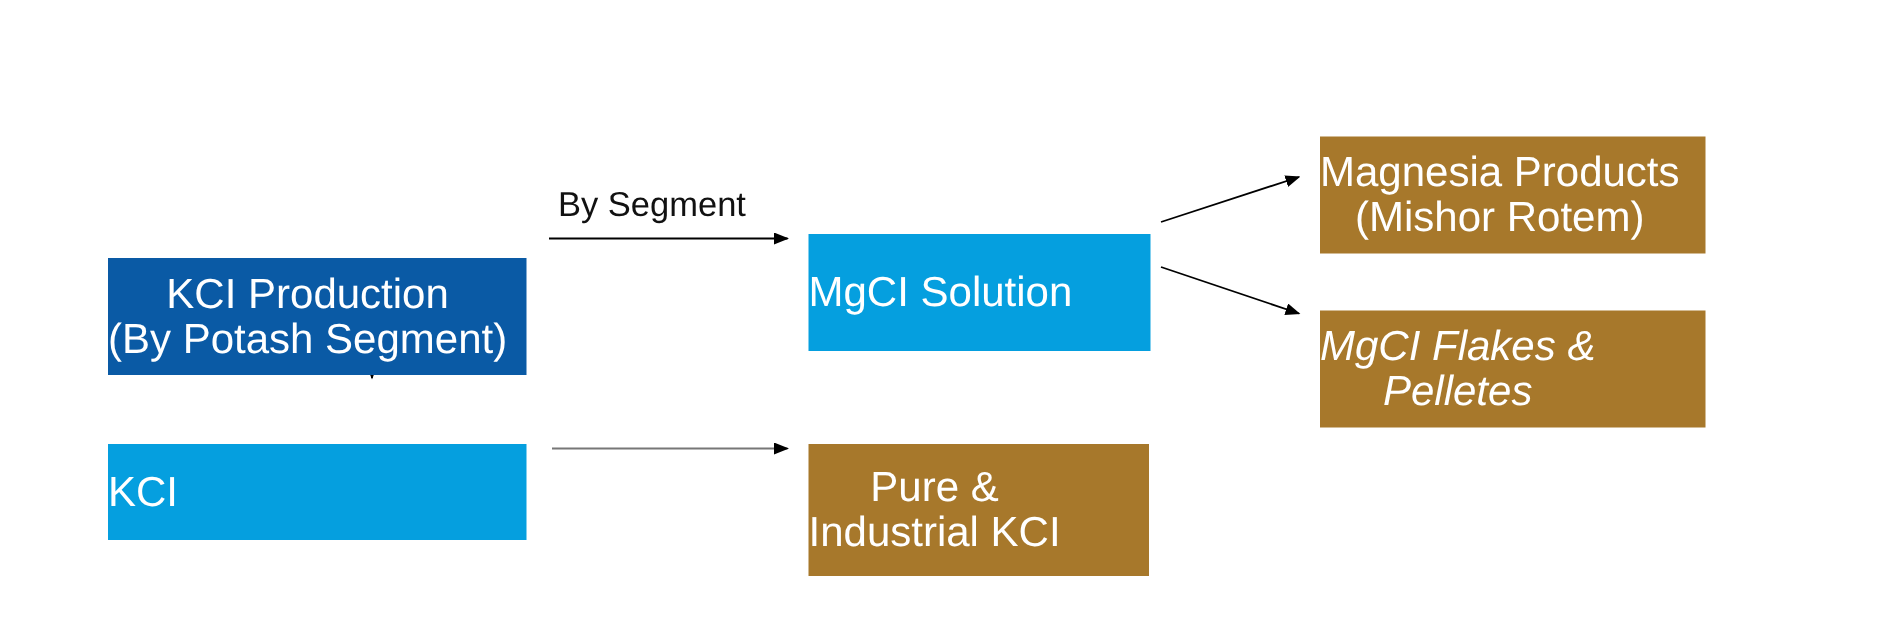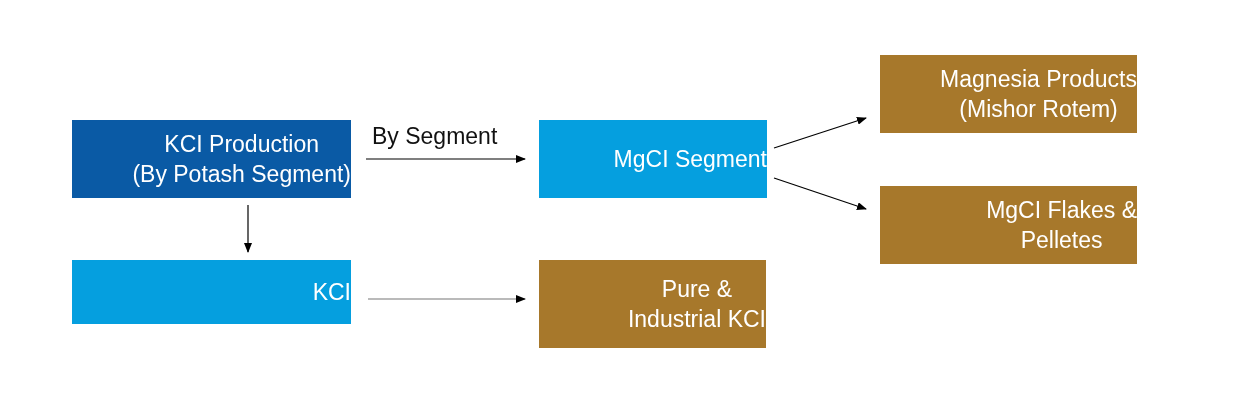--- a/index.html
+++ b/index.html
@@ -1,27 +1,27 @@
 <!DOCTYPE html>
 <html><head>
 <meta charset="utf-8">
 <style>
   html, body { margin:0; padding:0; background:#ffffff; }
   body { width:1256px; height:416px; position:relative; overflow:hidden;
          font-family:"Liberation Sans", sans-serif; }
-  .box { position:absolute; display:flex; align-items:center; justify-content:flex-end;
-         text-align:center; color:#ffffff; font-size:23px; line-height:30px; }
+  .box { position:absolute; display:flex; align-items:center; justify-content:flex-start;
+         text-align:center; color:#ffffff; font-size:28px; line-height:30px;margin-top:36px; }
   .box span { white-space:pre-line; }
   .dark { background:#0a5aa5; }
   .light { background:#059fdf; }
   .gold { background:#a7782b; }
-  #n1 { left:72px; top:120px; width:279px; height:78px; }
+  #n1 { left:72px; top:136px; width:279px; height:78px; }
   #n2 { left:539px; top:120px; width:228px; height:78px; }
   #n3 { left:880px; top:55px; width:257px; height:78px; }
-  #n4 { left:880px; top:186px; width:257px; height:78px; }
+  #n4 { left:880px; top:171px; width:257px; height:78px;font-style:italic; }
   #n5 { left:72px; top:260px; width:279px; height:64px; }
   #n6 { left:539px; top:260px; width:227px; height:88px; }
   .edge-label { position:absolute; left:372px; top:123px; font-size:23px; color:#111; }
   svg.edges { position:absolute; left:0; top:0; }
 </style>
 </head>
 <body>
 
 <svg class="edges" width="1256" height="416">
   <defs>
@@ -36,21 +36,21 @@
   <line x1="368" y1="299" x2="525" y2="299" stroke="#777" stroke-width="1.2" marker-end="url(#ah)"></line>
 </svg>
 
 <div class="edge-label">By Segment</div>
 
 <div id="n1" class="box dark">
     <span>KCI Production
 (By Potash Segment)</span>
   </div>
 <div id="n2" class="box light">
-    <span>MgCI Segment</span>
+    <span>MgCI Solution</span>
   </div>
 <div id="n3" class="box gold">
     <span>Magnesia Products
 (Mishor Rotem)</span>
   </div>
 <div id="n4" class="box gold">
     <span>MgCI Flakes &amp;
 Pelletes</span>
   </div>
 <div id="n5" class="box light">

